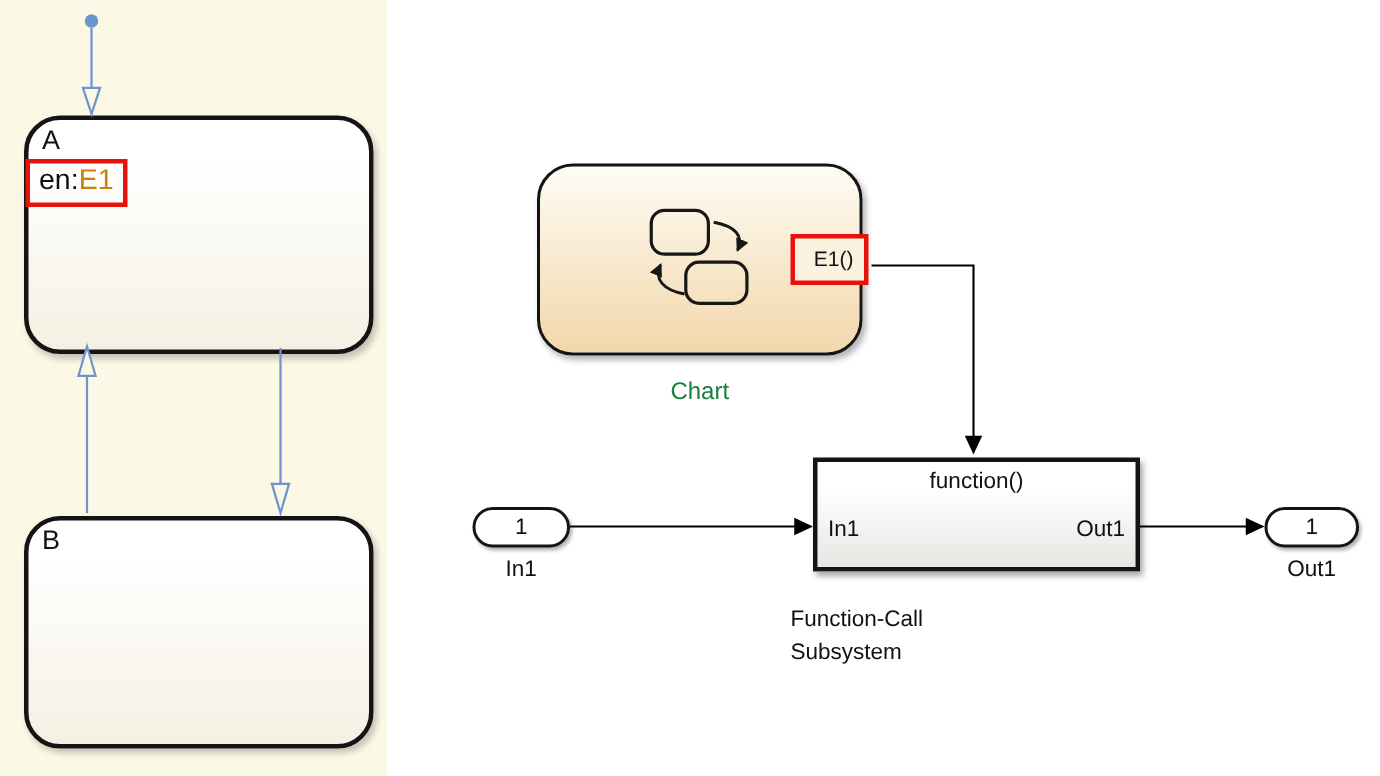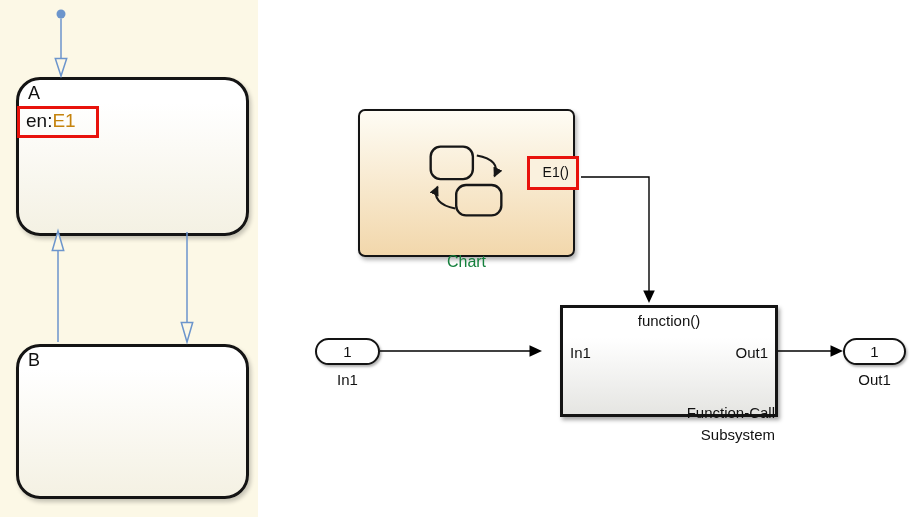--- a/index.html
+++ b/index.html
@@ -30,37 +30,37 @@
     border:3px solid var(--block-border);
     border-radius:24px;
     box-shadow:2px 3px 4px rgba(0,0,0,0.22);
   }
   .sf-state-a{left:16px;top:77px;width:227px;height:153px;}
   .sf-state-b{left:16px;top:344px;width:227px;height:149px;}
   .sf-state-name{position:absolute;left:9px;top:3px;font-size:18px;line-height:20px;}
   .sf-entry{
     position:absolute;left:-2px;top:26px;
     border:3px solid var(--highlight-red);
-    padding:1px 20px 3px 6px;
+    padding:1px 6px 3px 6px;
     font-size:19px;line-height:22px;white-space:nowrap;
   }
   .sf-entry .evt{color:var(--event-text-orange);}
 
   
   svg.wires{left:0;top:0;width:920px;height:517px;pointer-events:none;}
   .tr-line{stroke:var(--transition-blue);stroke-width:1.5;fill:none;}
   .tr-open-arrow{fill:var(--canvas-yellow);stroke:var(--transition-blue);stroke-width:1.5;}
   .tr-dot{fill:var(--transition-blue);}
   .sig-line{stroke:var(--signal-black);stroke-width:1.4;fill:none;}
   .sig-arrow{fill:var(--signal-black);stroke:none;}
 
   
   .chart-block{
-    left:358px;top:109px;width:217px;height:148px;
-    border:2.5px solid var(--block-border);border-radius:7px;
+    left:358px;top:109px;width:217px;height:128px;
+    border:2.5px solid var(--block-border);border-radius:24px;
     background:linear-gradient(180deg,var(--chart-fill-top) 0%,var(--chart-fill-bottom) 100%);
     box-shadow:2px 3px 4px rgba(0,0,0,0.3);
     box-sizing:border-box;
   }
   .chart-icon{position:absolute;left:0;top:0;width:100%;height:100%;}
   .mini-state{fill:none;stroke:#171717;stroke-width:2.4;}
   .mini-arc{fill:none;stroke:#171717;stroke-width:2.2;}
   .e1-port{
     position:absolute;right:-6px;top:45px;
     border:3px solid var(--highlight-red);
@@ -78,30 +78,30 @@
     text-align:center;font-size:15px;box-sizing:border-box;
   }
   .pill-in{left:315px;top:338px;width:65px;height:27px;line-height:23px;}
   .pill-out{left:843px;top:338px;width:63px;height:27px;line-height:23px;}
   .pill-caption{font-size:15px;text-align:center;}
   .in-caption{left:315px;top:371px;width:65px;}
   .out-caption{left:843px;top:371px;width:63px;}
 
   
   .subsystem{
-    left:560px;top:305px;width:218px;height:112px;
+    left:542px;top:305px;width:218px;height:76px;
     border:3px solid var(--block-border);
     background:linear-gradient(180deg,#ffffff 28%,var(--subsystem-fill-bottom) 100%);
     box-shadow:2px 3px 4px rgba(0,0,0,0.35);
     box-sizing:border-box;
   }
   .ss-trigger{position:absolute;left:0;right:0;top:4px;text-align:center;font-size:15px;}
   .ss-in{position:absolute;left:7px;top:36px;font-size:15px;}
   .ss-out{position:absolute;right:7px;top:36px;font-size:15px;}
-  .ss-caption{left:527px;top:402px;width:248px;font-size:15px;text-align:right;white-space:pre-line;line-height:1.45;}
+  .ss-caption{left:527px;top:402px;width:248px;font-size:15px;text-align:left;white-space:pre-line;line-height:1.45;}
 </style>
 </head>
 <body>
 
 <div class="abs sf-canvas">
 
   <div class="abs sf-state sf-state-a">
     <div class="sf-state-name">A</div>
     <div class="sf-entry">
       <span>en:</span><span class="evt">E1</span>

